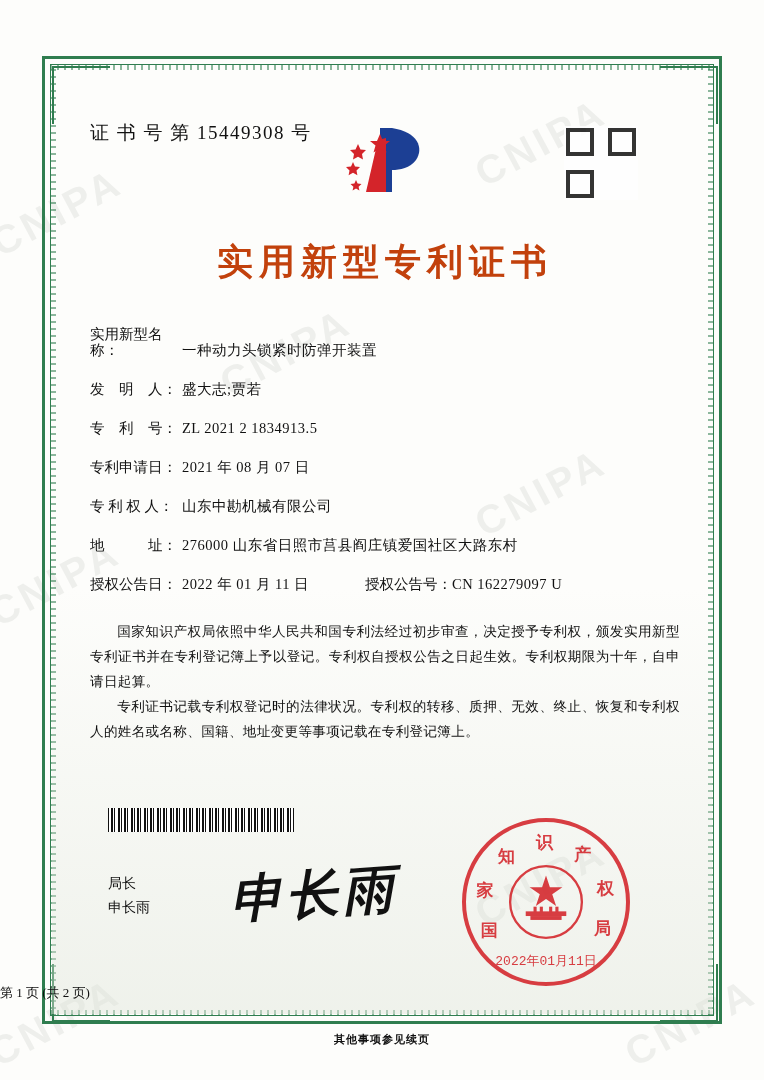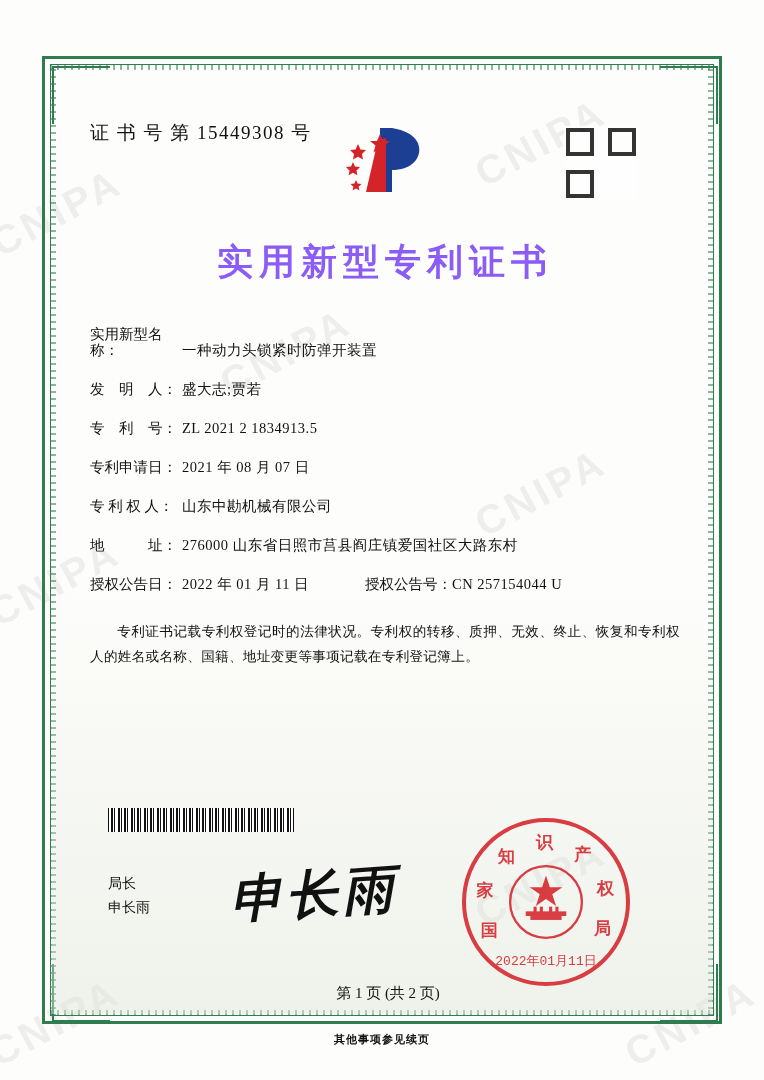--- a/index.html
+++ b/index.html
@@ -148,21 +148,21 @@
     width: 130px;
     height: 78px;
   }
 
   .title {
     text-align: center;
     font-size: 36px;
     font-weight: 700;
     letter-spacing: 6px;
     margin-top: 92px;
-    color: #8b5cf6;
+    color: #c2410c;
     font-family: Liberation Serif, serif;
   }
 
   .fields {
     margin-top: 40px;
     font-size: 14.5px;
     line-height: 1.1;
   }
   .field-row {
     display: flex;
@@ -270,24 +270,22 @@
     font-size: 13px;
     white-space: nowrap;
     font-family: Liberation Mono, monospace;
   }
 
   .page-no {
     position: absolute;
     left: 0;
     right: 0;
     top: 984px;
-    text-align: center;
-    font-size: 15px;
-    color: #111;
-    margin-left: 12px;
+    font-size: 13px;
+    color: #111;
   }
   .footer-note {
     position: absolute;
     left: 0;
     right: 0;
     top: 1032px;
     text-align: center;
     font-size: 11px;
     font-weight: 700;
     color: #111;
@@ -366,26 +364,27 @@
 
       <div class="field-row">
         <div class="field-label">地　　　址：</div>
         <div class="field-value">276000  山东省日照市莒县阎庄镇爱国社区大路东村</div>
       </div>
 
       <div class="field-row double">
         <div class="field-label">授权公告日：</div>
         <div class="field-value">2022 年 01 月 11 日</div>
         <div class="second-label">授权公告号：</div>
-        <div class="field-value">CN 257154044 U</div>
+        <div class="field-value">CN 162279097 U</div>
       </div>
 
     </div>
 
     <div class="body-text">
+      <p>国家知识产权局依照中华人民共和国专利法经过初步审查，决定授予专利权，颁发实用新型专利证书并在专利登记簿上予以登记。专利权自授权公告之日起生效。专利权期限为十年，自申请日起算。</p>
       <p>专利证书记载专利权登记时的法律状况。专利权的转移、质押、无效、终止、恢复和专利权人的姓名或名称、国籍、地址变更等事项记载在专利登记簿上。</p>
     </div>
 
   </div>
 
   <div class="barcode"></div>
 
   <div class="sig-block">
     <div>局长</div>
     <div>申长雨</div>

